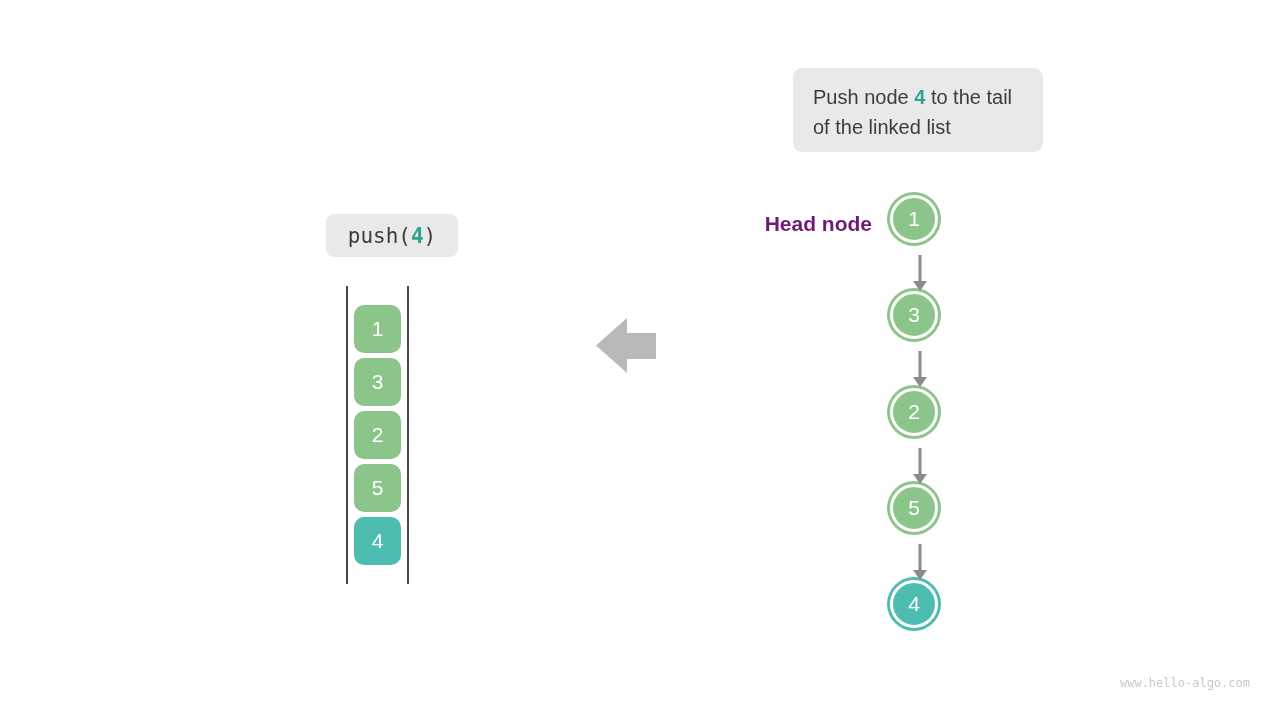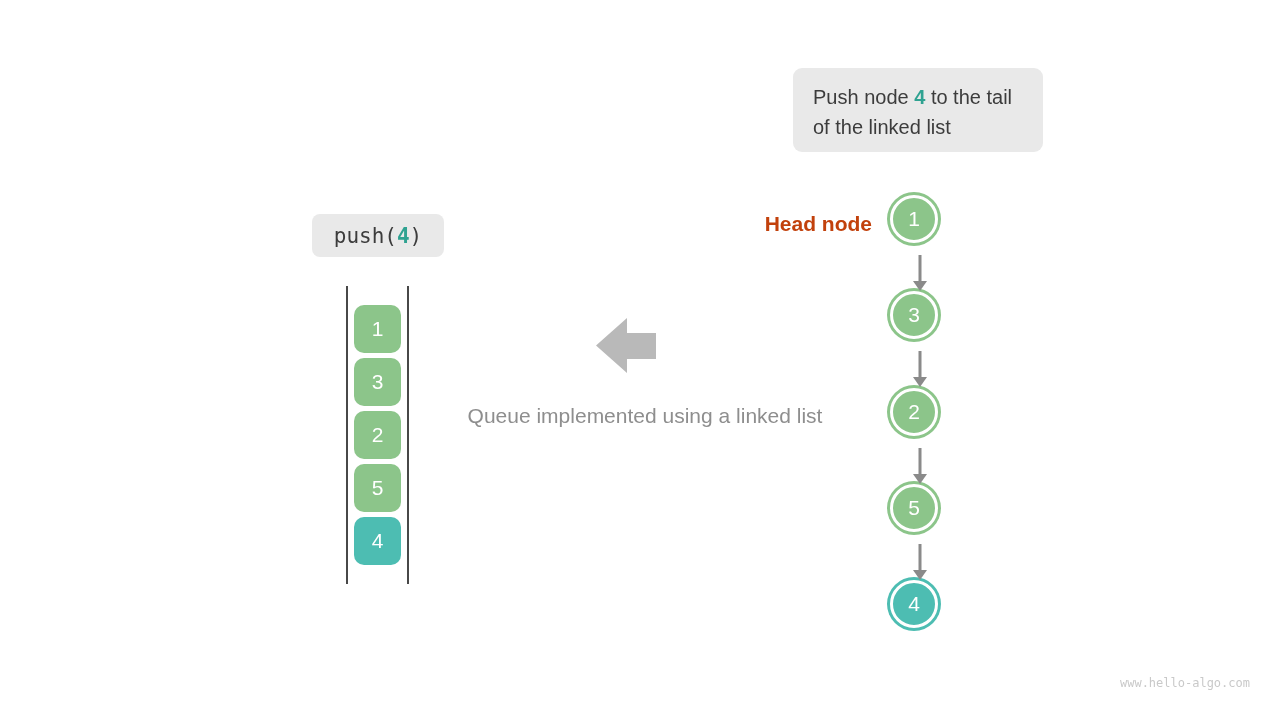--- a/index.html
+++ b/index.html
@@ -40,21 +40,21 @@
     padding: 14px 18px 0 20px;
     font-size: 20px;
     line-height: 30px;
     color: var(--darkText);
   }
   .hl { color: var(--tealText); font-weight: bold; }
 
   
   .push-label {
     position: absolute;
-    left: 312px; top: 214px;
+    left: 326px; top: 214px;
     width: 132px; height: 43px;
     background: var(--boxBg);
     border-radius: 8px;
     display: flex; align-items: center; justify-content: center;
     font-size: 21px;
     color: var(--darkText);
   }
 
   
   .queue {
@@ -90,21 +90,21 @@
   }
 
   
   .node-label {
     position: absolute;
     left: 700px;
     width: 172px;
     text-align: right;
     font-size: 21px;
     font-weight: bold;
-    color: #c2410c;
+    color: #701a75;
   }
   .node-label.head { top: 212px; }
   .node-label.tail { top: 597px; }
 
   
   .lnode {
     position: absolute;
     left: 890px;
     width: 48px; height: 48px;
     border-radius: 50%;
@@ -187,21 +187,20 @@
     <div class="qcell">3</div>
     <div class="qcell">2</div>
     <div class="qcell">5</div>
     <div class="qcell teal">4</div>
   </div>
 
   <svg class="big-arrow" width="61" height="56" viewBox="0 0 61 56">
     <polygon points="0,27.5 31,0 31,15 60,15 60,41 31,41 31,55" fill="var(--arrowGray)"></polygon>
   </svg>
 
-  <div class="caption">Queue implemented using a linked list</div>
 
   <div class="node-label head">Head node</div>
 
   <div class="lnode" style="top:195px">1</div>
   <div class="lnode" style="top:291px">3</div>
   <div class="lnode" style="top:388px">2</div>
   <div class="lnode" style="top:484px">5</div>
   <div class="lnode teal" style="top:580px">4</div>
 
   <div class="varrow" style="top:255px"></div>

